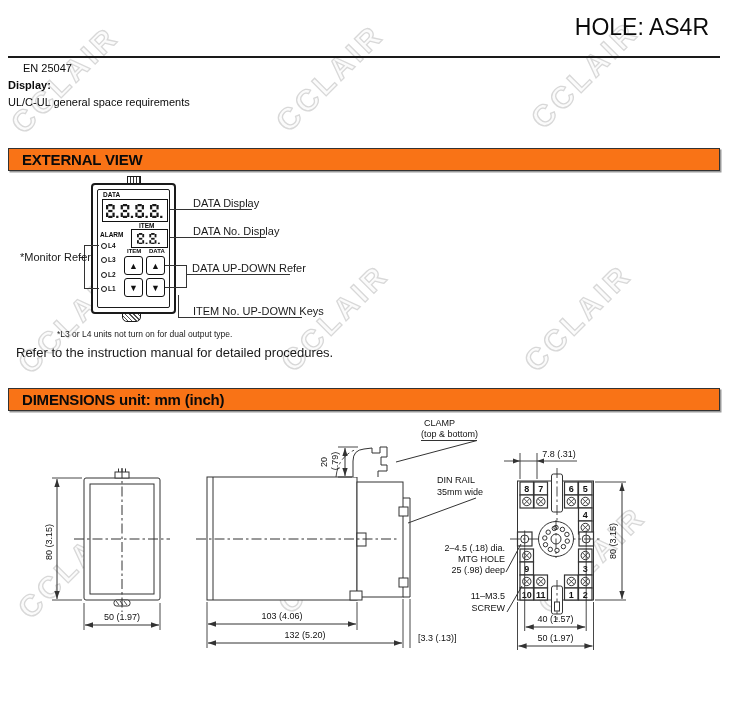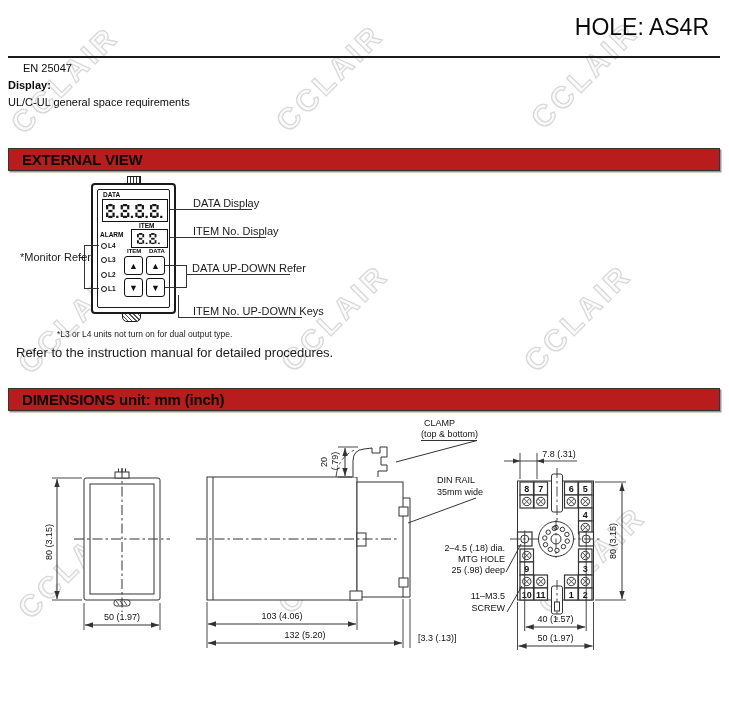--- a/index.html
+++ b/index.html
@@ -4,21 +4,21 @@
 <style>
   html,body{margin:0;padding:0;background:#fff;}
   .page{position:relative;width:729px;height:714px;background:#fff;overflow:hidden;
         font-family:"Liberation Sans",sans-serif;color:#111;}
   .wm{position:absolute;font-weight:bold;font-size:30px;letter-spacing:4px;white-space:nowrap;
       color:#fbfbfb;-webkit-text-stroke:1.3px #d8d8d8;
       transform:translate(-50%,-50%) rotate(-45deg);z-index:0;user-select:none;}
   .title{position:absolute;top:14px;right:20px;font-size:23px;color:#0a0a0a;z-index:1;}
   .hr{position:absolute;left:8px;top:56px;width:712px;height:2px;background:#1a1a1a;z-index:1;}
   .app{position:absolute;font-size:11px;color:#0a0a0a;z-index:1;white-space:nowrap;}
-  .secbar{position:absolute;left:8px;width:712px;height:23px;background:#b91c1c;
+  .secbar{position:absolute;left:8px;width:712px;height:23px;background:#f97316;
           border:1.5px solid #333;box-sizing:border-box;display:flex;align-items:center;
           padding-left:13px;font-weight:bold;font-size:15px;letter-spacing:-0.2px;color:#0a0a0a;
           box-shadow:1.5px 1.5px 0 #999;z-index:1;}
   
   .dev{position:absolute;left:91px;top:183px;width:85px;height:131px;border:2px solid #1a1a1a;
        border-radius:4px;background:#fff;box-sizing:border-box;z-index:1;}
   .dev-in{position:absolute;inset:4px;border:1.5px solid #1a1a1a;border-radius:2px;}
   .tab{position:absolute;border:1.5px solid #1a1a1a;background:#fff;box-sizing:border-box;z-index:1;}
   .pins{background:repeating-linear-gradient(90deg,transparent 0 2px,#333 2px 3px);}
   .hatch{background:repeating-linear-gradient(45deg,#555 0 1px,transparent 1px 3px);}
@@ -178,21 +178,21 @@
   <div class="ln" style="left:186px;top:274px;width:104px;height:1px"></div>
   <div class="ln" style="left:178px;top:295px;width:1px;height:22px"></div>
   <div class="ln" style="left:178px;top:317px;width:124px;height:1px"></div>
 
   <div class="ln" style="left:79px;top:257px;width:5px;height:1px"></div>
   <div class="ln" style="left:84px;top:245px;width:1px;height:44px"></div>
   <div class="ln" style="left:84px;top:245px;width:15px;height:1px"></div>
   <div class="ln" style="left:84px;top:288px;width:15px;height:1px"></div>
 
   <div class="co" style="left:193px;top:197px">DATA Display</div>
-  <div class="co" style="left:193px;top:225px">ITEM No. Display</div>
+  <div class="co" style="left:193px;top:225px">DATA No. Display</div>
   <div class="co" style="left:192px;top:262px">DATA UP-DOWN Refer</div>
   <div class="co" style="left:193px;top:305px">ITEM No. UP-DOWN Keys</div>
   <div class="co" style="left:20px;top:251px">*Monitor Refer</div>
 
   <div class="noteA" style="left:57px;top:329px">*L3 or L4 units not turn on for dual output type.</div>
   <div class="noteB" style="left:16px;top:345px">Refer to the instruction manual for detailed procedures.</div>
 
   <div class="secbar" style="top:388px">DIMENSIONS unit: mm (inch)</div>
 
   <svg class="dims" width="729" height="268" viewBox="0 412 729 268">

